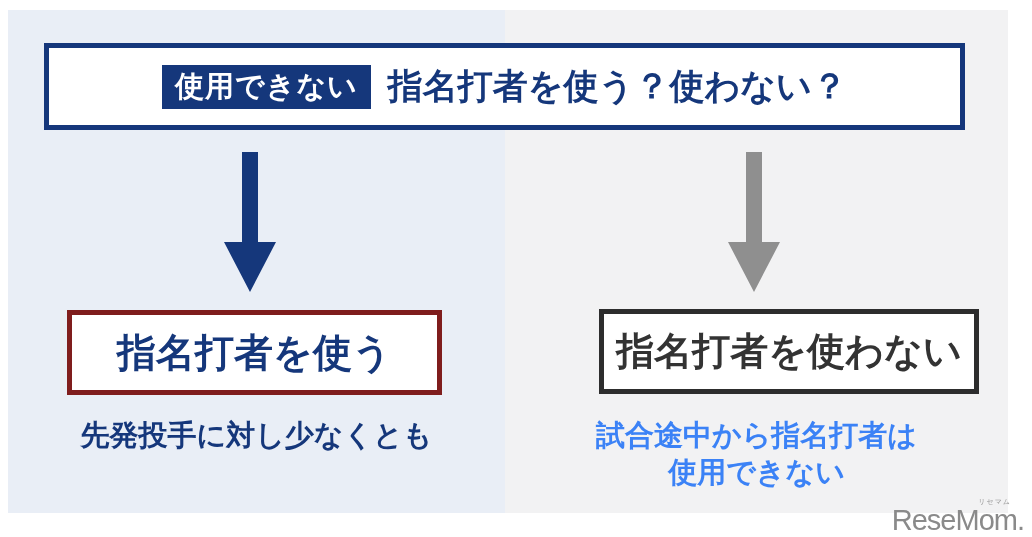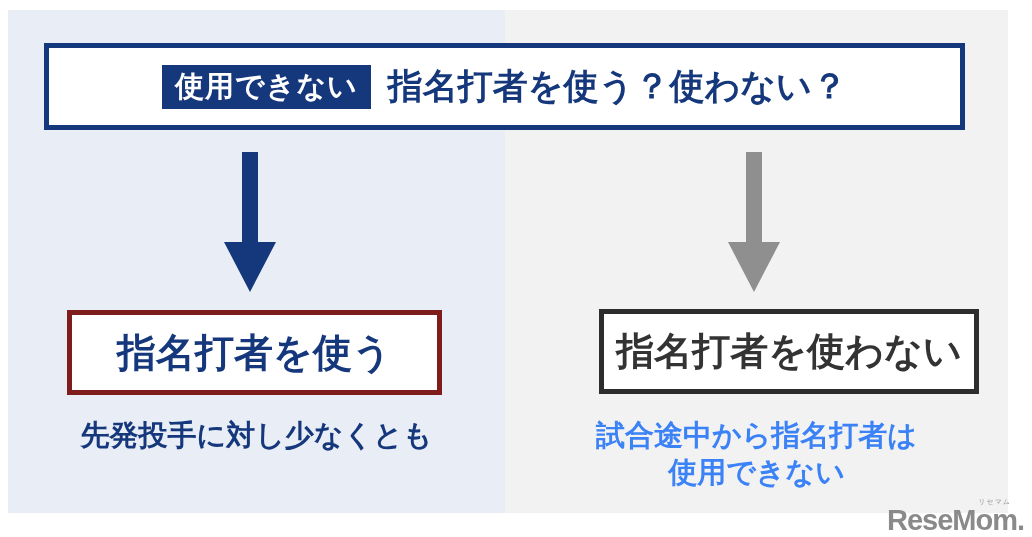--- a/index.html
+++ b/index.html
@@ -84,21 +84,21 @@
   .watermark .ruby {
     display: block;
     font-size: 7px;
     color: #999999;
     letter-spacing: 1px;
     padding-right: 13px;
     margin-bottom: 1px;
   }
   .watermark .logo-text {
     font-size: 29px;
-    font-weight: bold;
+    font-weight: normal;
     color: #8a8a8a;
     letter-spacing: -1px;
   }
 </style>
 </head>
 <body>
 
 <div class="canvas">
 
   <div class="panel panel-left"></div>

